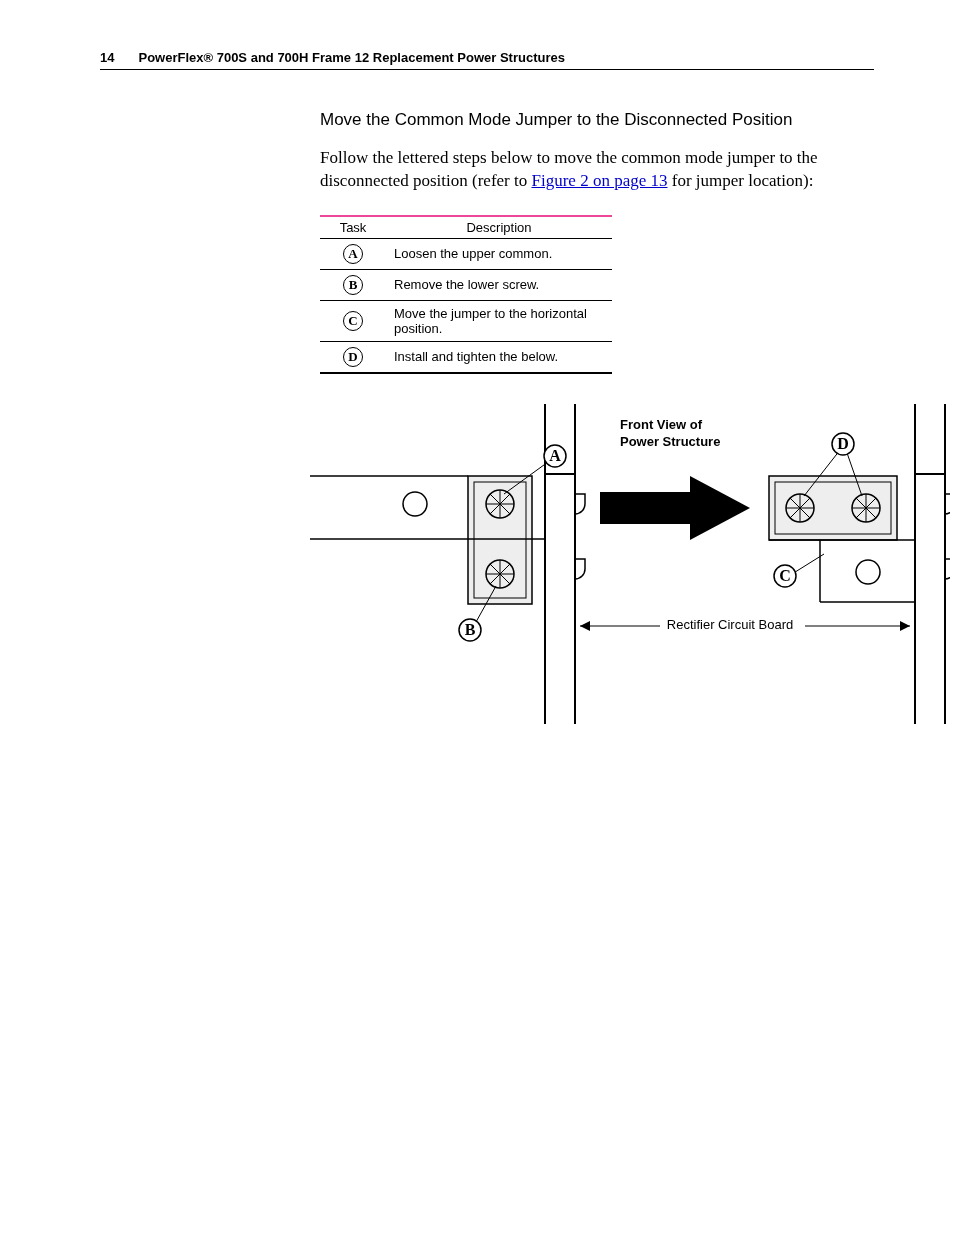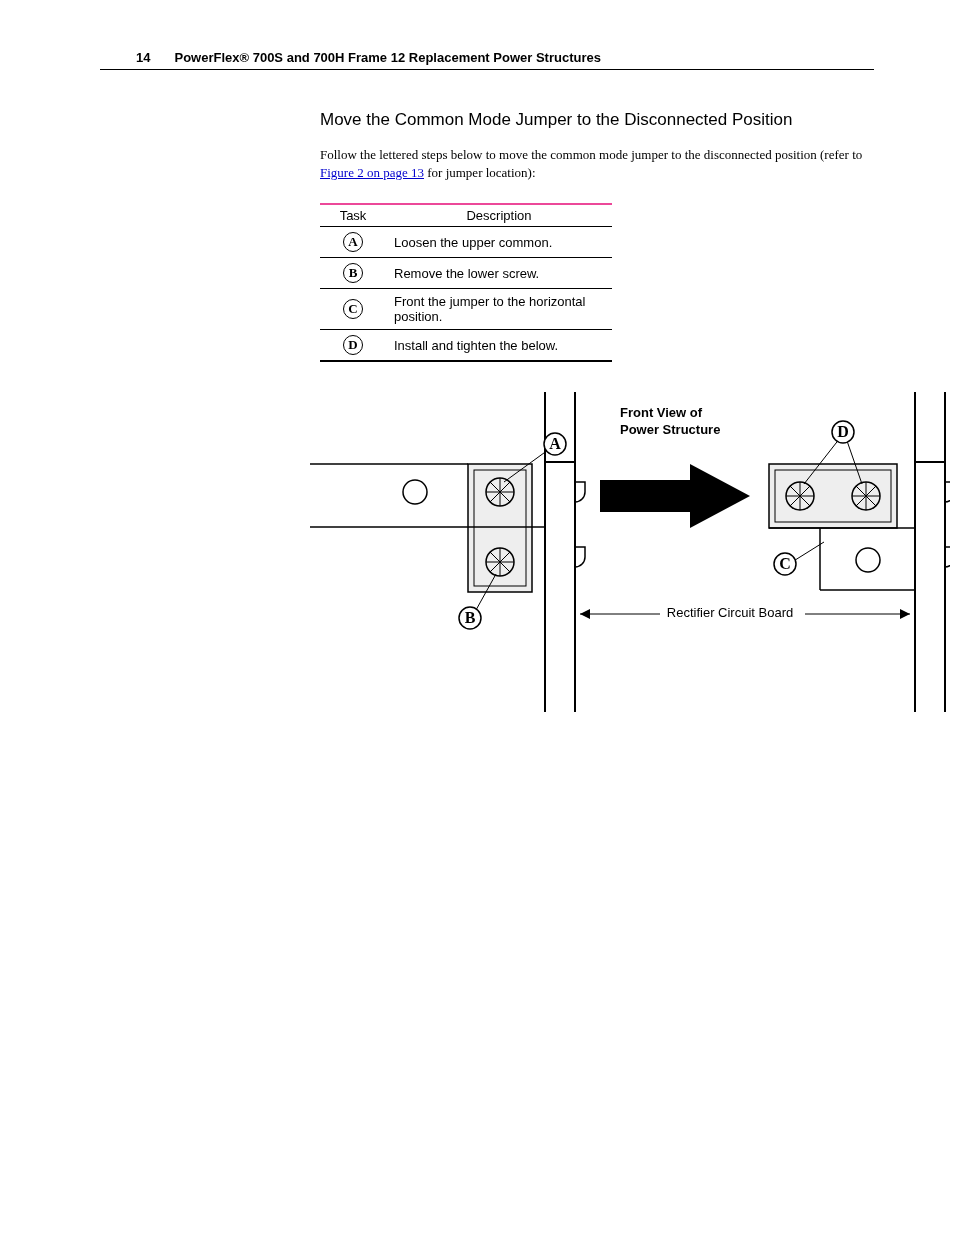--- a/index.html
+++ b/index.html
@@ -18,34 +18,34 @@
   }
   .header-row {
     display: flex;
     align-items: baseline;
     gap: 24px;
     font-size: 13px;
     border-bottom: 1px solid #000;
     padding-bottom: 4px;
     margin-bottom: 40px;
   }
-  .page-number { font-weight: bold; margin-left: 36px; }
+  .page-number { font-weight: bold; }
   .header-title { font-weight: bold; }
 
   .content {
     margin-left: 220px;
   }
   h2.section-title {
     font-size: 17px;
     font-weight: normal;
     margin: 0 0 16px 0;
   }
   .intro {
     font-family: "Times New Roman", Times, serif;
-    font-size: 13px;
+    font-size: 17px;
     line-height: 1.35;
     margin-bottom: 22px;
   }
   .intro a { color: #0000cc; text-decoration: underline; }
 
   table.steps {
     border-collapse: collapse;
     font-size: 13px;
     margin-bottom: 30px;
   }
@@ -130,21 +130,21 @@
         <tr>
           <td class="task-cell"><span class="task-badge">A</span></td>
           <td>Loosen the upper common.</td>
         </tr>
         <tr>
           <td class="task-cell"><span class="task-badge">B</span></td>
           <td>Remove the lower screw.</td>
         </tr>
         <tr>
           <td class="task-cell"><span class="task-badge">C</span></td>
-          <td>Front the jumper to the horizontal position.</td>
+          <td>Move the jumper to the horizontal position.</td>
         </tr>
         <tr>
           <td class="task-cell"><span class="task-badge">D</span></td>
           <td>Install and tighten the below.</td>
         </tr>
       </tbody>
     </table>
 
   </div>
 

